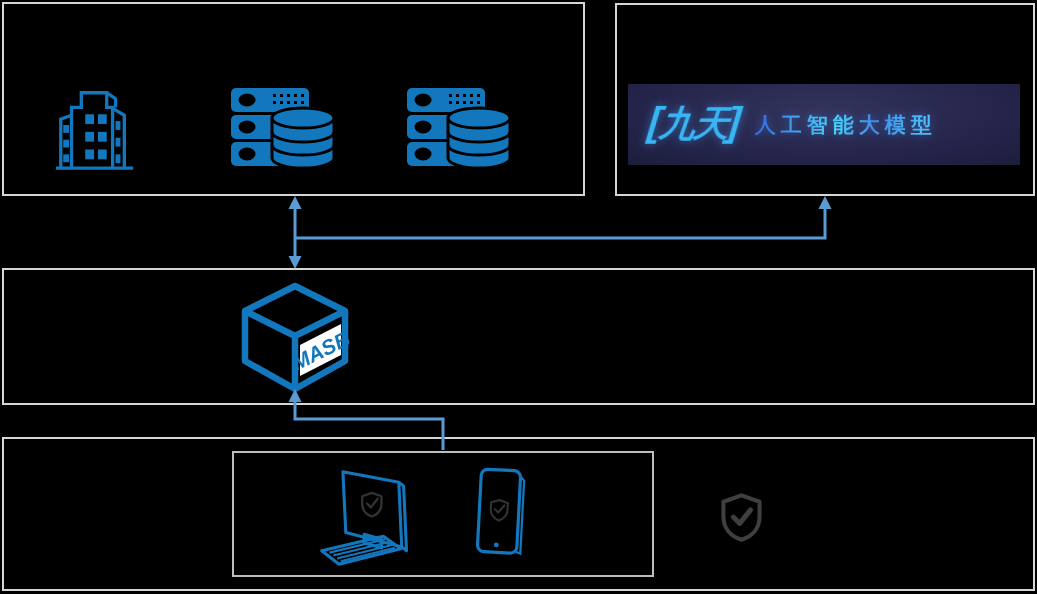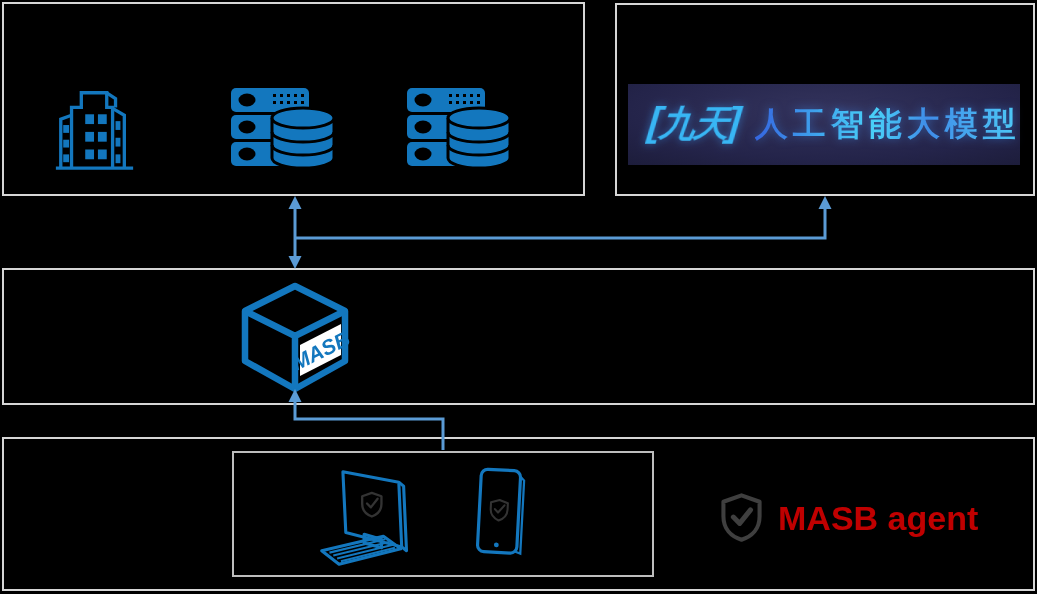--- a/index.html
+++ b/index.html
@@ -20,21 +20,21 @@
     background:radial-gradient(130% 160% at 50% 32%, #33335c 0%, #24244a 38%, #17172f 72%, #111126 100%);
     display:flex;align-items:center;justify-content:flex-start;padding-left:20px;box-sizing:border-box;
   }
   .logo{
     font-size:36px;font-weight:bold;font-style:italic;color:#38b6f4;
     letter-spacing:-2px;transform:skewX(-6deg);white-space:nowrap;
     filter:drop-shadow(0 0 4px rgba(60,160,255,.55));
   }
   .logo .bracket{font-size:40px;}
   .banner-title{
-    margin-left:16px;font-size:33px;font-weight:bold;letter-spacing:5px;white-space:nowrap;
+    margin-left:16px;font-size:21px;font-weight:bold;letter-spacing:5px;white-space:nowrap;
     color:#44aef0;
     background:linear-gradient(90deg,#3566e0 0%,#3fa8ee 25%,#49d0f8 45%,#3f8ce8 65%,#4ecbf7 100%);
     filter:drop-shadow(0 0 5px rgba(64,150,255,.5));
   }
   @supports ((-webkit-background-clip:text) or (background-clip:text)){
     .banner-title{-webkit-background-clip:text;background-clip:text;color:transparent;}
   }
   .red-title{
     position:absolute;left:573px;top:50px;
     font-size:37px;font-weight:bold;color:#c00000;white-space:nowrap;letter-spacing:1px;
@@ -172,21 +172,20 @@
             <path d="M28.5 46 L32 49.5 L38.5 41.5" stroke-linecap="round"></path>
           </g>
           <circle cx="32" cy="84" r="2.6" fill="#1377be"></circle>
         </g>
       </svg>
     </div>
     <svg class="abs" style="left:714px;top:52px" width="47" height="54" viewBox="0 0 52 58">
       <path d="M26 4 L46 11 L46 27 C46 41 37.5 49.5 26 53 C14.5 49.5 6 41 6 27 L6 11 Z" stroke="#3f3f3f" stroke-width="4.5" fill="none" stroke-linejoin="round"></path>
       <path d="M17 28 L24 35 L36 20" stroke="#3f3f3f" stroke-width="5.5" fill="none" stroke-linecap="round" stroke-linejoin="round"></path>
     </svg>
-    <div class="agent-label">MASB agent</div>
   </div>
 
   <svg class="connectors" viewBox="0 0 1037 594">
     <g stroke="#5b9bd5" stroke-width="3" fill="none">
       <path d="M295 206 L295 260"></path>
       <path d="M295 238 L825 238 L825 206"></path>
       <path d="M443 450 L443 419 L295 419 L295 398"></path>
     </g>
     <g fill="#5b9bd5">
       <polygon points="295,196 288.5,209 301.5,209"></polygon>

